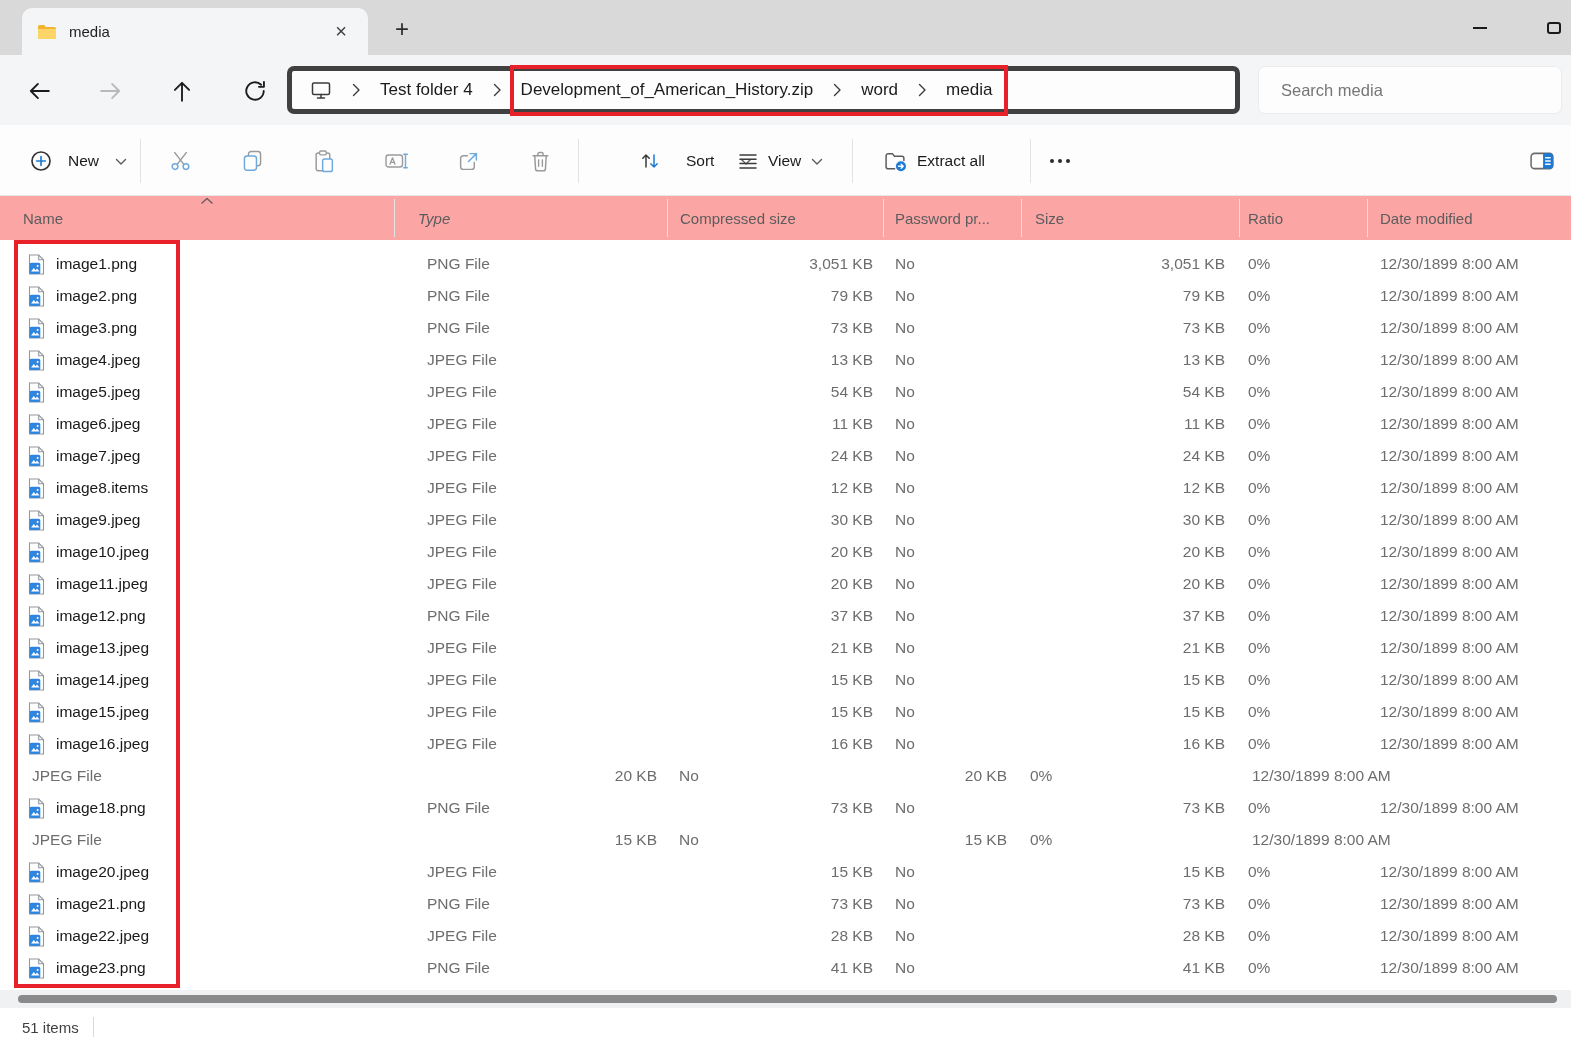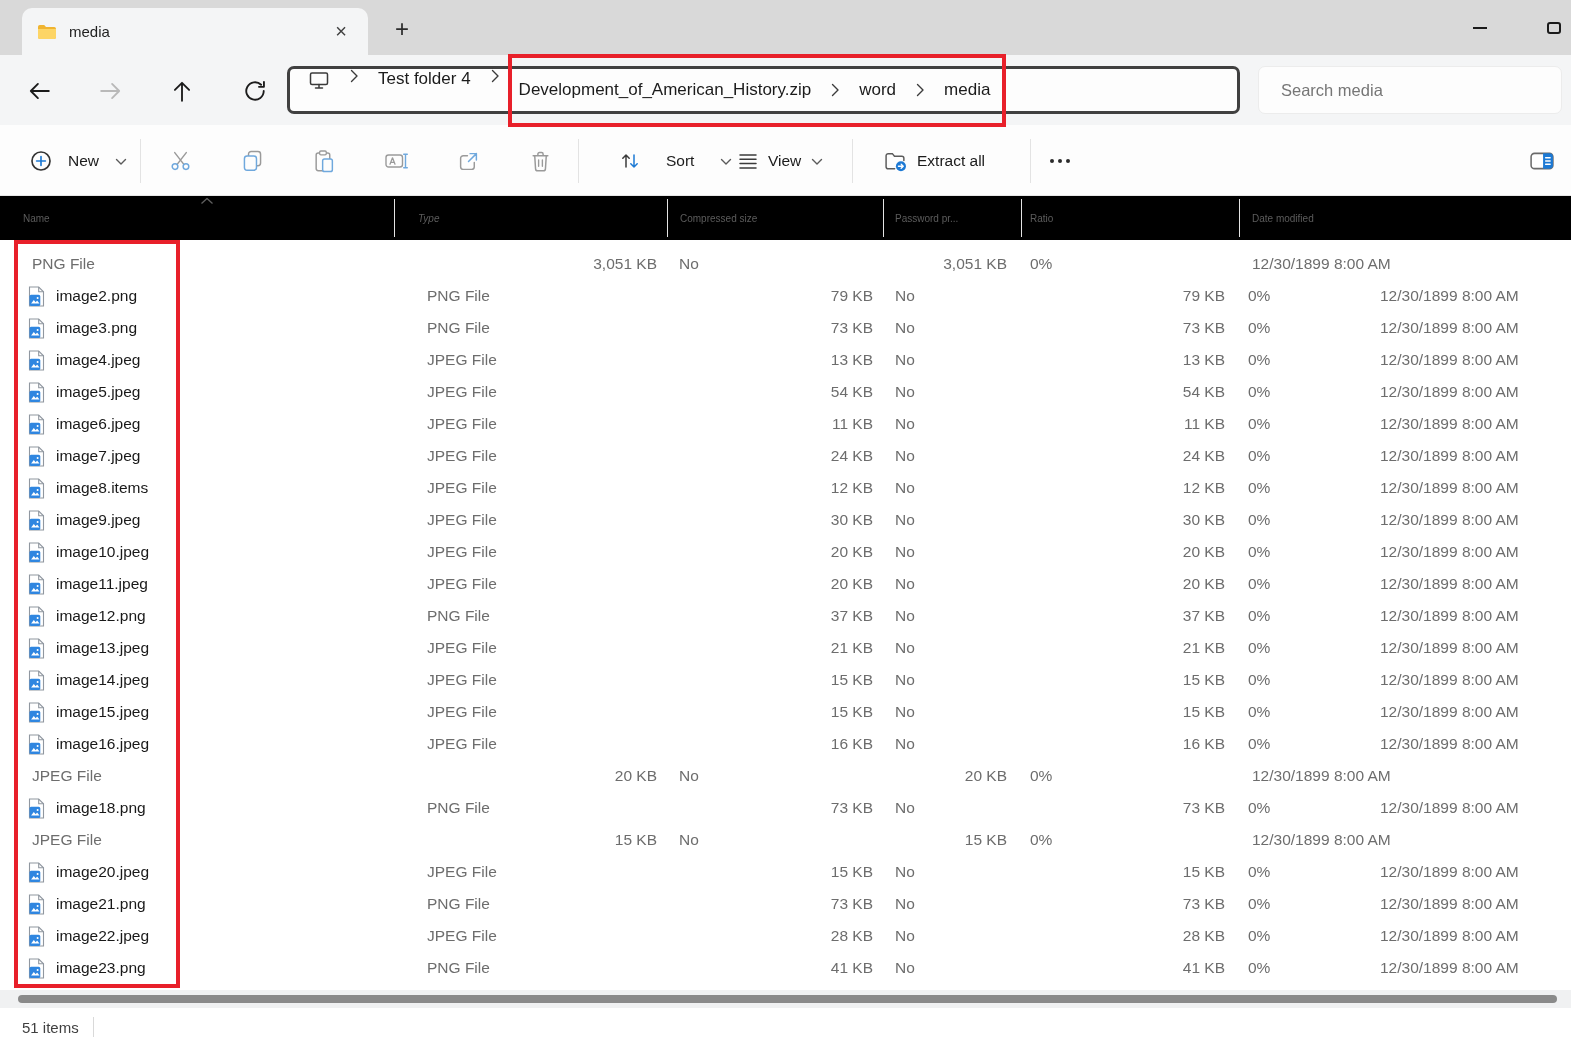--- a/index.html
+++ b/index.html
@@ -20,22 +20,22 @@
   .win-btn { position:absolute; top:0; width:50px; height:55px; display:flex;
     align-items:center; justify-content:center; }
   .min-glyph { width:14px; height:2px; background:#1b1b1b; }
   .max-glyph { width:14px; height:12px; border:2px solid #1b1b1b; border-radius:3px; }
 
   
   .navrow { position:relative; height:70px; background:#f4f5f6; }
   .nav-btn { position:absolute; top:24px; width:24px; height:24px; color:#1b1b1b; }
   .nav-btn.disabled { color:#b9b9b9; }
   .addressbar { position:absolute; left:287px; top:11px; width:953px; height:48px;
-    background:#fdfdfd; border:3px solid #404040; border-radius:7px; display:flex;
-    padding-left:18px; font-size:17px; color:#1b1b1b; }
+    background:#fdfdfd; border:5px solid #404040; border-radius:7px; display:flex;
+    align-items:center; padding-left:18px; font-size:17px; color:#1b1b1b; }
   .crumb-sep { margin:0 17px; display:flex; color:#3b3b3b; }
   .crumb { white-space:nowrap; }
   .crumb-tail { position:relative; display:flex; align-items:center; }
   .annot-breadcrumb { position:absolute; inset:-15px -16px -16px -11px;
     border:4px solid var(--annotation_red,#e8202a); pointer-events:none; z-index:30; }
   .searchbox { position:absolute; left:1258px; top:11px; width:304px; height:48px;
     background:#fdfdfd; border:1px solid #ececec; border-radius:7px; font-size:16.5px;
     color:#444; padding-left:22px; outline:none; }
   .searchbox::placeholder { color:#767676; }
 
@@ -48,22 +48,22 @@
   .tb-divider { position:absolute; top:14px; width:1px; height:44px; background:#e3e3e3; }
   .tb-icon-btn { position:absolute; top:14px; width:44px; height:44px; display:flex;
     align-items:center; justify-content:center; border-radius:5px; }
   .tb-labeled { position:absolute; top:14px; height:44px; display:flex; align-items:center;
     gap:10px; padding:0 12px; font-size:15.5px; color:#1b1b1b; border-radius:5px; }
   .dots { display:flex; gap:4px; }
   .dots i { width:4px; height:4px; background:#2b2b2b; border-radius:50%; }
 
   
   .grid-cols { display:grid; grid-template-columns:395px 273px 216px 138px 218px 128px 1fr; }
-  .colheaders { position:relative; height:44px; background:#000000; align-items:center;
-    font-size:10px; color:#5c5c5c; }
+  .colheaders { position:relative; height:44px; background:#fca5a5; align-items:center;
+    font-size:15px; color:#5c5c5c; }
   .colheaders .hcell { height:38px; display:flex; align-items:center;
     border-right:1px solid #e4e4e4; padding-left:12px; white-space:nowrap; overflow:hidden; }
   .colheaders .hcell.last { border-right:none; }
   .h-name { padding-left:23px !important; }
   .h-type { padding-left:23px !important;font-style:italic; }
   .h-pwd  { padding-left:11px !important; }
   .h-size { padding-left:13px !important; }
   .h-ratio{ padding-left:8px  !important; }
   .sort-caret { position:absolute; left:200px; top:1px; color:#5f5f5f; }
 
@@ -231,21 +231,21 @@
       <svg width="19" height="21" viewBox="0 0 18 20">
         <path d="M2 4.5h14" stroke="#9a9a9a" stroke-width="1.4" stroke-linecap="round" fill="none"></path>
         <path d="M6.5 4.5V3a1.5 1.5 0 0 1 1.5-1.5h2A1.5 1.5 0 0 1 11.5 3v1.5" fill="none" stroke="#9a9a9a" stroke-width="1.4"></path>
         <path d="M3.5 4.5 4.3 17a2 2 0 0 0 2 1.9h5.4a2 2 0 0 0 2-1.9l.8-12.5" fill="none" stroke="#9a9a9a" stroke-width="1.4" stroke-linecap="round"></path>
         <path d="M7.2 8.5v6M10.8 8.5v6" stroke="#9a9a9a" stroke-width="1.3" stroke-linecap="round"></path>
       </svg>
     </div>
 
     <div class="tb-divider" style="left:578px;"></div>
 
-    <div class="tb-labeled" style="left:608px;gap:26px;">
+    <div class="tb-labeled" style="left:628px;gap:26px;">
       <svg width="20" height="18" viewBox="0 0 20 18">
         <path d="M6 15V3M2.8 6.2 6 3l3.2 3.2" fill="none" stroke="#3b3b3b" stroke-width="1.5" stroke-linecap="round" stroke-linejoin="round"></path>
         <path d="M14 3v12M10.8 11.8 14 15l3.2-3.2" fill="none" stroke="var(--accent_blue,#1c79d4)" stroke-width="1.5" stroke-linecap="round" stroke-linejoin="round"></path>
       </svg>
       <span>Sort</span>
       <svg width="12" height="9" viewBox="0 0 12 9">
           <path d="M1.5 2.5 6 7l4.5-4.5" fill="none" stroke="#5a5a5a" stroke-width="1.4" stroke-linecap="round" stroke-linejoin="round"></path>
         </svg>
     </div>
 
@@ -292,27 +292,40 @@
   <div class="colheaders grid-cols">
     <span class="sort-caret">
       <svg width="14" height="8" viewBox="0 0 14 8">
           <path d="M1.5 6.5 7 1.5l5.5 5" fill="none" stroke="currentColor" stroke-width="1.3" stroke-linejoin="round"></path>
         </svg>
     </span>
     <div class="hcell h-name">Name</div>
     <div class="hcell h-type">Type</div>
     <div class="hcell">Compressed size</div>
     <div class="hcell h-pwd">Password pr...</div>
+    <div class="hcell h-size">Size</div>
     <div class="hcell h-ratio">Ratio</div>
     <div class="hcell last">Date modified</div>
   </div>
 
   <div class="filelist">
     <div>
     <div class="frow grid-cols">
+      <div class="c-name">
+        <span>
+          <svg width="17" height="21" viewBox="0 0 17 21">
+            <path d="M1.5 1h9.2l4.8 4.8V20H1.5z" fill="#fff" stroke="#9097a0" stroke-width="1.1"></path>
+            <path d="M10.7 1v4.8h4.8" fill="none" stroke="#9097a0" stroke-width="1.1"></path>
+            <rect x="1.5" y="8.8" width="10.8" height="11.2" rx="1.6" fill="var(--file_icon_blue,#2f86e0)"></rect>
+            <circle cx="9.6" cy="11.9" r="1" fill="#fff"></circle>
+            <path d="M3.1 17.4l2.7-3.5 1.9 2.3 1.4-1.7 2.4 2.9z" fill="#fff"></path>
+          </svg>
+        </span>
+        <span>image1.png</span>
+      </div>
       <div class="c-type">PNG File</div>
       <div class="c-comp">3,051 KB</div>
       <div class="c-pwd">No</div>
       <div class="c-size">3,051 KB</div>
       <div class="c-ratio">0%</div>
       <div class="c-mod">12/30/1899 8:00 AM</div>
     </div>
 
     <div class="frow grid-cols">
       <div class="c-name">

